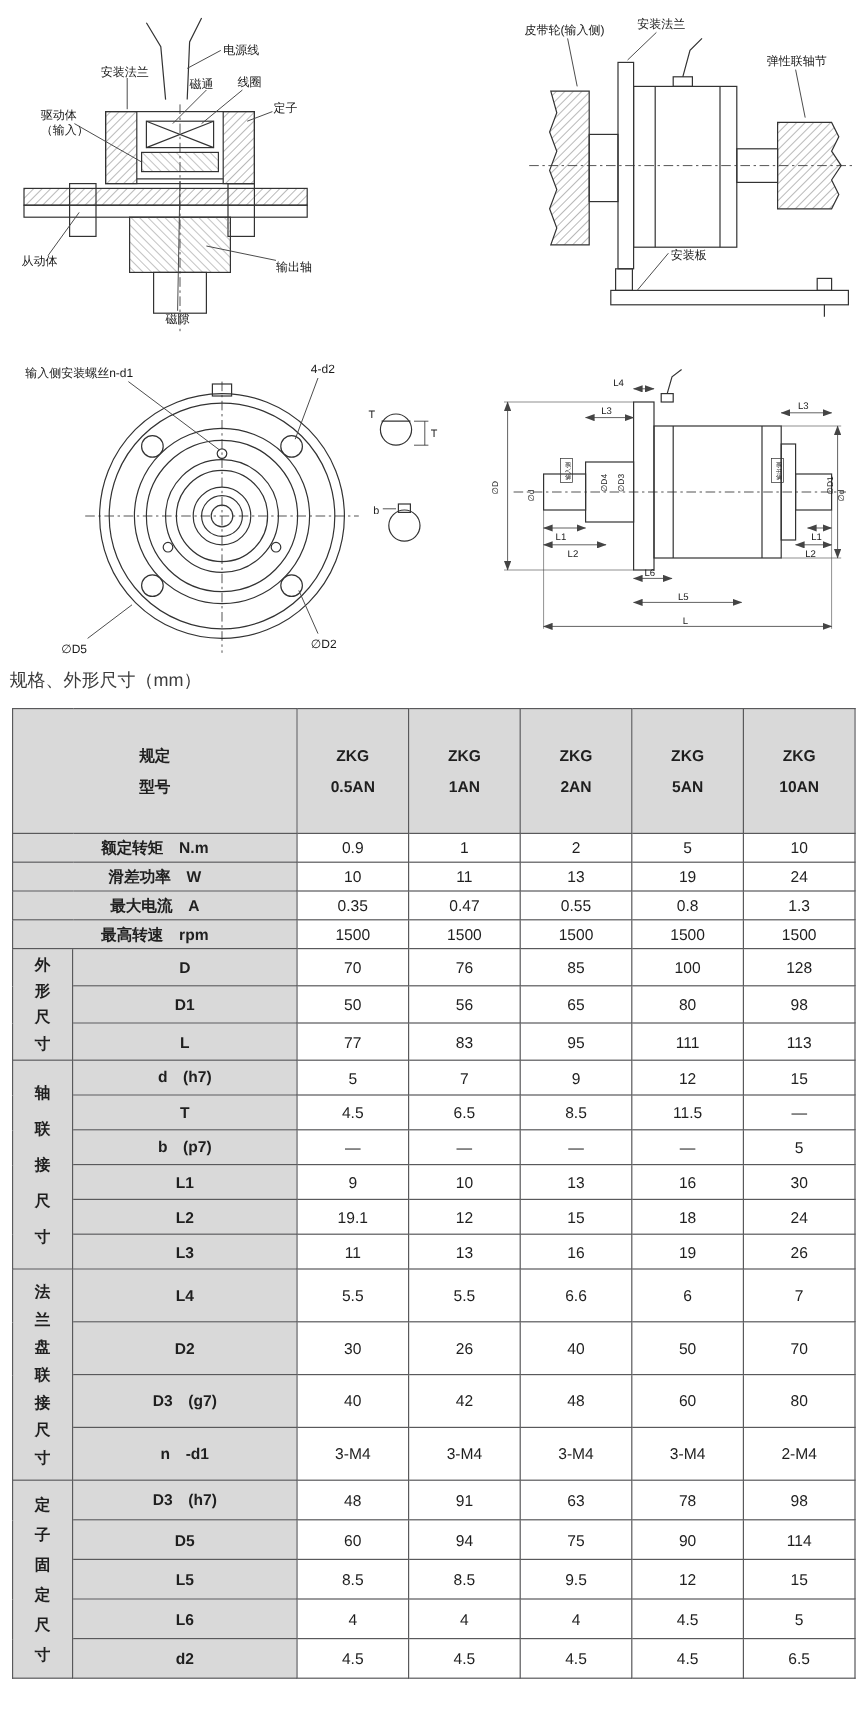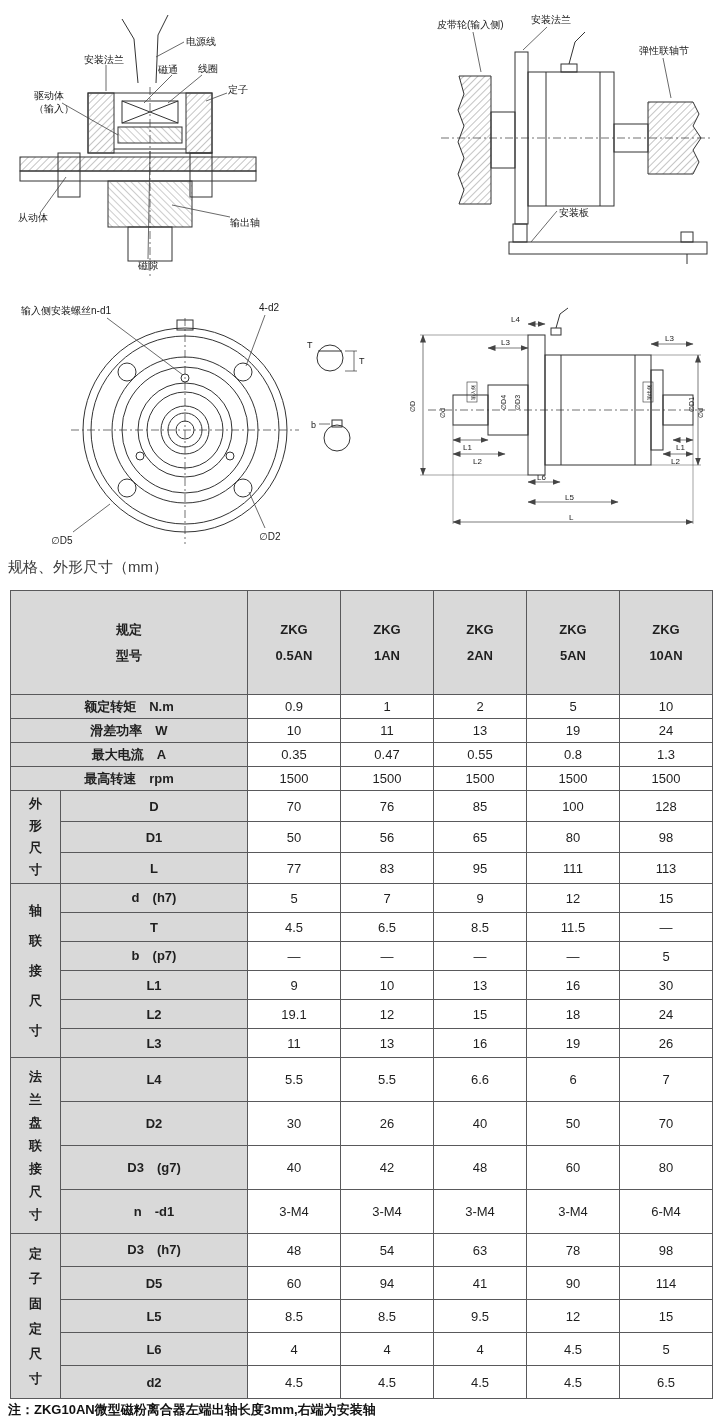--- a/index.html
+++ b/index.html
@@ -413,36 +413,36 @@
           <td>48</td>
           <td>60</td>
           <td>80</td>
         </tr>
         <tr class="sec-3">
           <th class="label-cell">n　-d1</th>
           <td>3-M4</td>
           <td>3-M4</td>
           <td>3-M4</td>
           <td>3-M4</td>
-          <td>6-M4</td>
+          <td>2-M4</td>
         </tr>
         <tr class="sec-4">
           <th rowspan="5" class="group-cell g-sec-4">定<br>子<br>固<br>定<br>尺<br>寸</th>
           <th class="label-cell">D3　(h7)</th>
           <td>48</td>
-          <td>54</td>
+          <td>91</td>
           <td>63</td>
           <td>78</td>
           <td>98</td>
         </tr>
         <tr class="sec-4">
           <th class="label-cell">D5</th>
           <td>60</td>
           <td>94</td>
-          <td>41</td>
+          <td>75</td>
           <td>90</td>
           <td>114</td>
         </tr>
         <tr class="sec-4">
           <th class="label-cell">L5</th>
           <td>8.5</td>
           <td>8.5</td>
           <td>9.5</td>
           <td>12</td>
           <td>15</td>
@@ -459,15 +459,14 @@
           <th class="label-cell">d2</th>
           <td>4.5</td>
           <td>4.5</td>
           <td>4.5</td>
           <td>4.5</td>
           <td>6.5</td>
         </tr>
       </tbody>
   </table>
 
-  <p class="footnote">注：ZKG10AN微型磁粉离合器左端出轴长度3mm,右端为安装轴</p>
 
 </div>
 
 </body></html>

